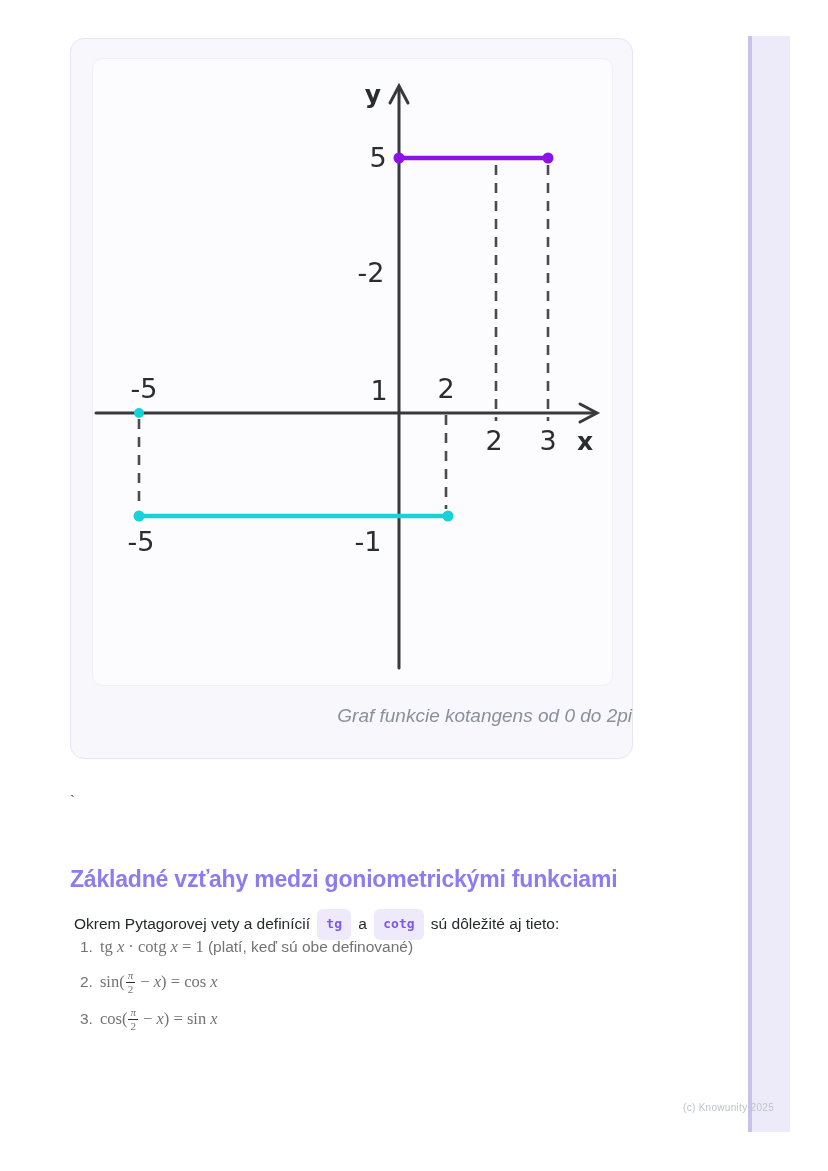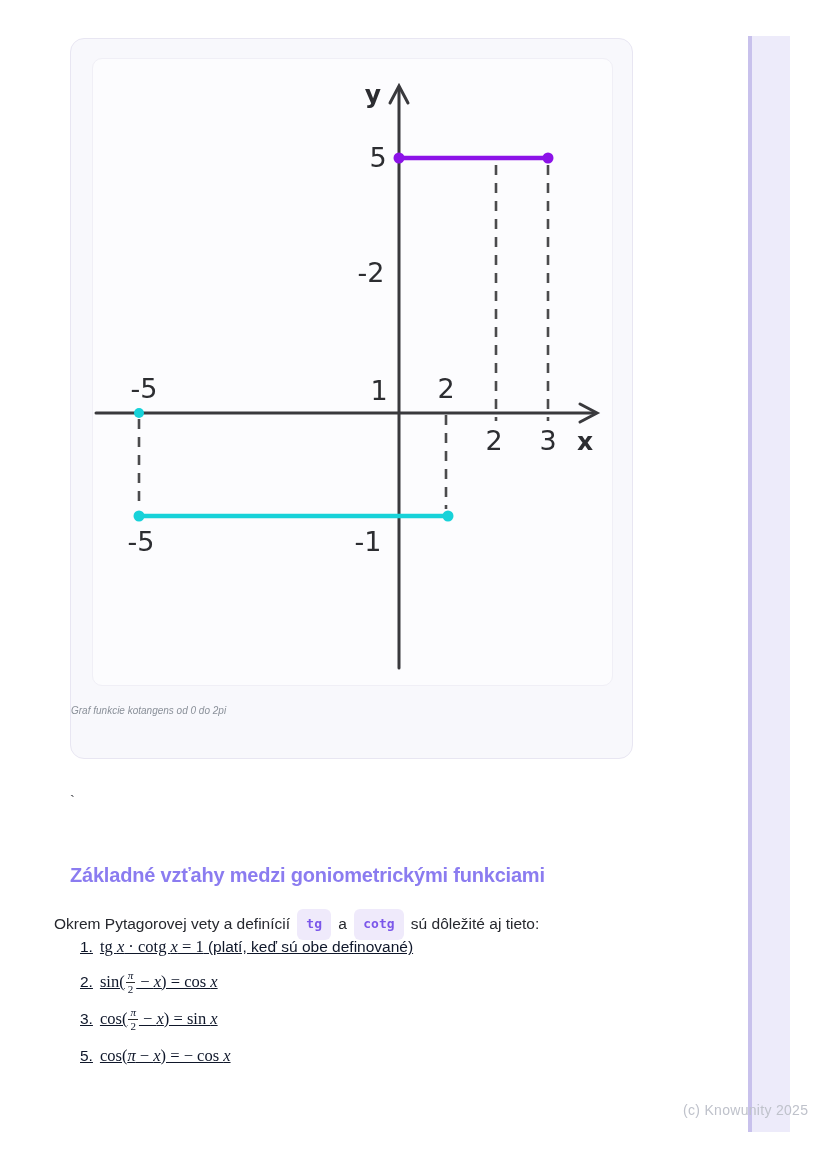--- a/index.html
+++ b/index.html
@@ -24,23 +24,23 @@
     position: absolute; left: 21px; top: 19px;
     width: 521px; height: 628px;
     background: #fcfcfe;
     border: 1px solid #f0eff6;
     border-radius: 10px;
     overflow: hidden;
   }
   .graph-box svg { display: block; width: 519px; height: 626px; }
   .fig-caption {
     position: absolute; left: 0; right: 0; top: 666px;
-    text-align: left;
+    text-align: right;
     font-style: italic;
-    font-size: 10px;
+    font-size: 19px;
     color: #8a9099;
   }
 
   
   .axis { stroke: #39393d; stroke-width: 3; fill: none; stroke-linecap: round; }
   .dash { stroke: #4b4b4d; stroke-width: 2.6; fill: none; stroke-dasharray: 10 8; }
   .seg-purple { stroke: #8c12e8; stroke-width: 4.5; fill: none; stroke-linecap: round; }
   .seg-cyan   { stroke: #17d2d9; stroke-width: 4.5; fill: none; stroke-linecap: round; }
   .dot-purple { fill: #8c12e8; }
   .dot-cyan   { fill: #17d2d9; }
@@ -52,26 +52,26 @@
   .glabel-axis { font-size: 25px; font-weight: 600; }
 
   
   .stray-tick {
     position: absolute; left: 70px; top: 792px;
     font-size: 15px; color: #44464c;
   }
   .section-heading {
     position: absolute; left: 70px; top: 847px;
     width: 640px;
-    font-size: 20px; font-weight: 700;
+    font-size: 23px; font-weight: 700;
     color: #8b7cf0;
     letter-spacing: -0.2px;
   }
   .intro {
-    position: absolute; left: 54px; top: 893px;
+    position: absolute; left: 74px; top: 893px;
     width: 640px;
     font-size: 15.5px; line-height: 24px;
     color: #26282e;
   }
   .code-badge {
     display: inline-block;
     background: #efeafb;
     color: #7b57ea;
     font-family: "DejaVu Sans Mono", monospace;
     font-size: 13px; font-weight: 700;
@@ -80,23 +80,22 @@
     margin: 0 3px;
     vertical-align: 1px;
   }
   .identity-list {
     position: absolute; left: 80px; top: 936px;
     width: 620px;
   }
   .li {
     margin-bottom: 12.5px;
     font-size: 15.5px; line-height: 21px;
-    color: #0f172a;
+    color: #737373;
     white-space: nowrap;
-    text-decoration: underline;
   }
   .num { margin-right: 7px; }
   .math { font-family: "Liberation Serif", serif; font-size: 16.5px; }
   .it { font-style: italic; }
   .sans { font-size: 15.5px; }
   .frac {
     display: inline-block; text-align: center;
     vertical-align: -6px; line-height: 1; margin: 0 1px;
     font-family: "Liberation Serif", serif;
   }
@@ -111,21 +110,21 @@
   
   .scrollbar-track {
     position: absolute; left: 748px; top: 36px;
     width: 42px; height: 1096px;
     background: #edebfa;
     border-left: 4px solid #c8c1ec;
     z-index: 1;
   }
   .watermark {
     position: absolute; left: 683px; top: 1102px;
-    font-size: 14px; letter-spacing: 0.3px;
+    font-size: 10px; letter-spacing: 0.3px;
     color: #bfc2cb;
     z-index: 3;
   }
 </style>
 </head>
 <body>
 
 <div class="figure-card">
   <div class="graph-box">
     <svg viewBox="0 0 519 626">
@@ -168,17 +167,16 @@
 <div class="stray-tick">`</div>
 
 <h2 class="section-heading">Základné vzťahy medzi goniometrickými funkciami</h2>
 
 <p class="intro"><span>Okrem Pytagorovej vety a definícií </span><span class="code-badge">tg</span><span> a </span><span class="code-badge">cotg</span><span> sú dôležité aj tieto:</span></p>
 
 <div class="identity-list">
     <div class="li"><span class="num">1.</span><span><span class="math">tg </span><span class="math it">x</span><span class="math"> · cotg </span><span class="math it">x</span><span class="math"> = 1</span><span class="sans"> (platí, keď sú obe definované)</span></span></div>
     <div class="li"><span class="num">2.</span><span><span class="math">sin(</span><span class="frac"><span class="fnum">π</span><span class="fden">2</span></span><span class="math"> − </span><span class="math it">x</span><span class="math">) = cos </span><span class="math it">x</span></span></div>
     <div class="li"><span class="num">3.</span><span><span class="math">cos(</span><span class="frac"><span class="fnum">π</span><span class="fden">2</span></span><span class="math"> − </span><span class="math it">x</span><span class="math">) = sin </span><span class="math it">x</span></span></div>
-    <div class="li"><span class="num">5.</span><span><span class="math">cos(</span><span class="math it">π</span><span class="math"> − </span><span class="math it">x</span><span class="math">) = − cos </span><span class="math it">x</span></span></div>
   </div>
 
 <div class="scrollbar-track"></div>
 <div class="watermark">(c) Knowunity 2025</div>
 
 </body></html>

